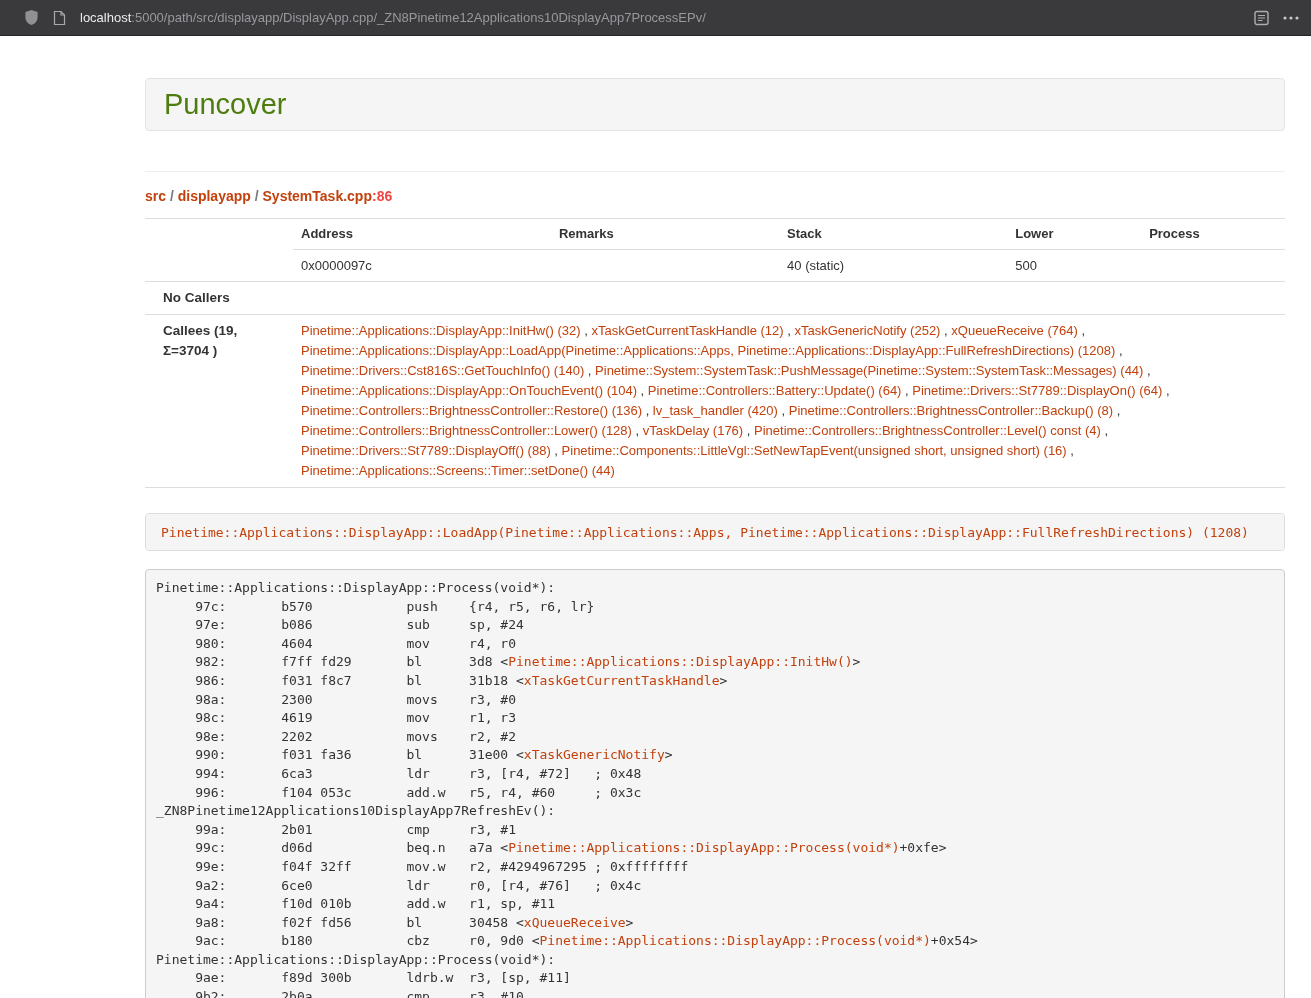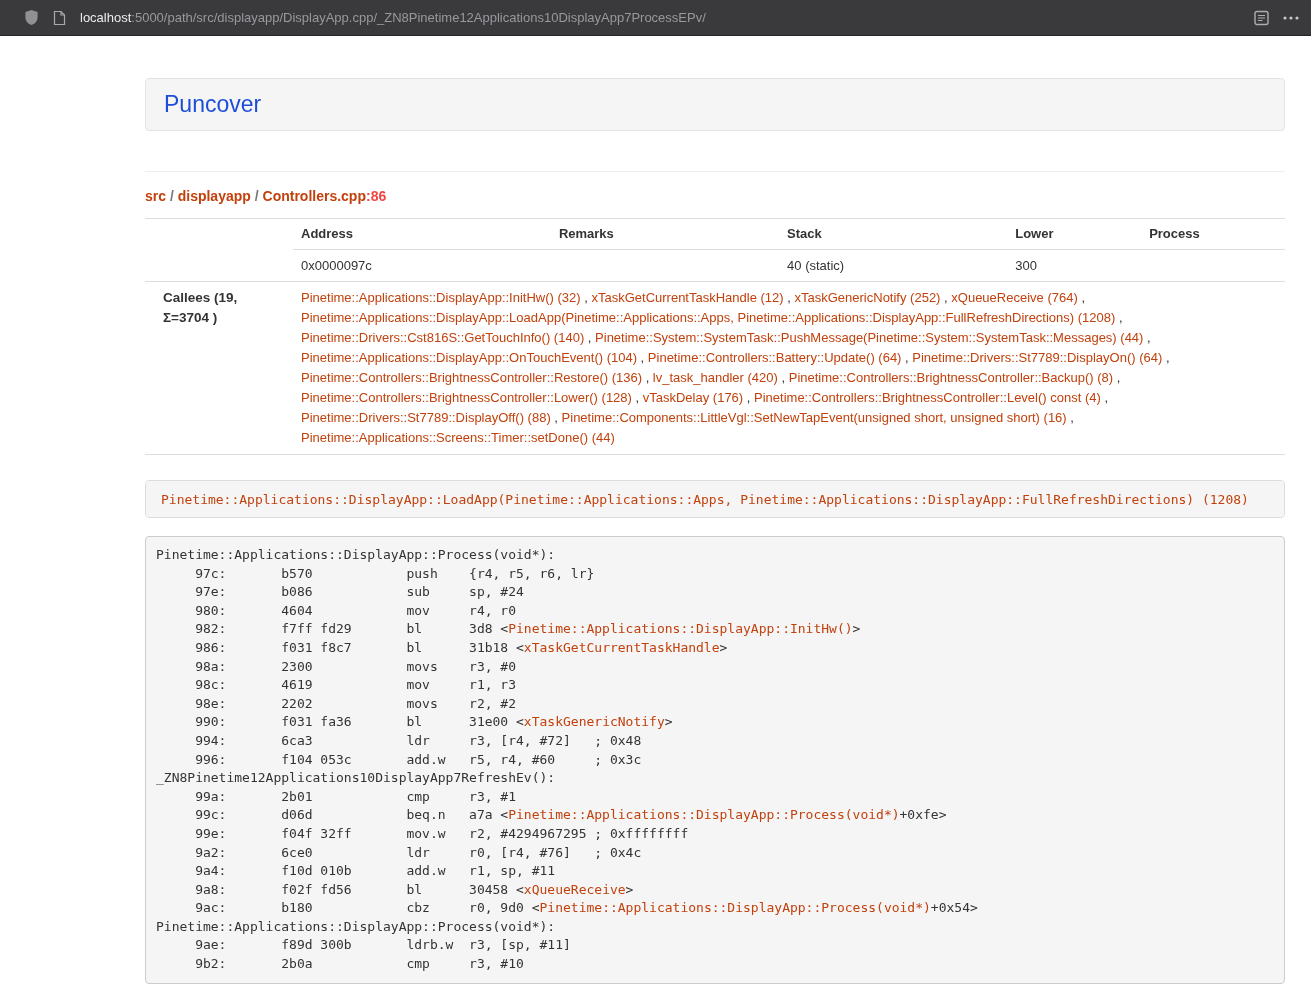--- a/index.html
+++ b/index.html
@@ -21,21 +21,21 @@
   .url-host { color: #ececee; }
   .url-rest { color: #98989d; }
 
   
   .container { width: 1140px; margin-left: 145px; padding-top: 42px; }
 
   .well {
     background: #f5f5f5; border: 1px solid #e3e3e3; border-radius: 4px;
     padding: 13px 18px; margin-bottom: 0;
   }
-  .well .title { font-size: 23px; line-height: 25px; color: #1d4ed8; }
+  .well .title { font-size: 29px; line-height: 25px; color: #4d7c0f; }
 
   hr.divider { border: 0; border-top: 1px solid #eee; margin: 40px 0 14px 0; }
 
   .breadcrumb-line { font-weight: bold; font-size: 14px; line-height: 20px; margin-bottom: 12px; }
   .breadcrumb-line .bc-sep { color: #777; }
   .breadcrumb-line .bc-suffix { color: #ef4444; }
 
   
   table.symtable { width: 100%; border-collapse: collapse; font-size: 13px; border-bottom: 1px solid #ddd; }
   table.symtable > tbody > tr > th,
@@ -111,21 +111,21 @@
 </div>
 
 <div class="container">
 
   <div class="well">
     <span class="title">Puncover</span>
   </div>
 
   <hr class="divider">
 
-  <div class="breadcrumb-line"><a href="#">src</a><span class="bc-sep"> / </span><a href="#">displayapp</a><span class="bc-sep"> / </span><a href="#">Controllers.cpp</a><span class="bc-suffix">:86</span></div>
+  <div class="breadcrumb-line"><a href="#">src</a><span class="bc-sep"> / </span><a href="#">displayapp</a><span class="bc-sep"> / </span><a href="#">SystemTask.cpp</a><span class="bc-suffix">:86</span></div>
 
   <table class="symtable">
     <tbody>
     <tr>
       <th class="lcol"></th>
       <td class="nopad">
         <table class="stats-table">
           <thead>
             <tr>
               <th class="c1">Address</th>
@@ -133,26 +133,30 @@
               <th class="c3">Stack</th>
               <th class="c4">Lower</th>
               <th class="c5">Process</th>
             </tr>
           </thead>
           <tbody>
             <tr>
               <td>0x0000097c</td>
               <td></td>
               <td>40 (static)</td>
-              <td>300</td>
+              <td>500</td>
               <td></td>
             </tr>
           </tbody>
         </table>
       </td>
+    </tr>
+    <tr>
+      <th class="lcol">No Callers</th>
+      <td class="rcol"></td>
     </tr>
     <tr>
       <th class="lcol">Callees (19, Σ=3704 )</th>
       <td class="rcol callees"><a href="#">Pinetime::Applications::DisplayApp::InitHw() (32)</a> , <a href="#">xTaskGetCurrentTaskHandle (12)</a> , <a href="#">xTaskGenericNotify (252)</a> , <a href="#">xQueueReceive (764)</a> , <a href="#">Pinetime::Applications::DisplayApp::LoadApp(Pinetime::Applications::Apps, Pinetime::Applications::DisplayApp::FullRefreshDirections) (1208)</a> , <a href="#">Pinetime::Drivers::Cst816S::GetTouchInfo() (140)</a> , <a href="#">Pinetime::System::SystemTask::PushMessage(Pinetime::System::SystemTask::Messages) (44)</a> , <a href="#">Pinetime::Applications::DisplayApp::OnTouchEvent() (104)</a> , <a href="#">Pinetime::Controllers::Battery::Update() (64)</a> , <a href="#">Pinetime::Drivers::St7789::DisplayOn() (64)</a> , <a href="#">Pinetime::Controllers::BrightnessController::Restore() (136)</a> , <a href="#">lv_task_handler (420)</a> , <a href="#">Pinetime::Controllers::BrightnessController::Backup() (8)</a> , <a href="#">Pinetime::Controllers::BrightnessController::Lower() (128)</a> , <a href="#">vTaskDelay (176)</a> , <a href="#">Pinetime::Controllers::BrightnessController::Level() const (4)</a> , <a href="#">Pinetime::Drivers::St7789::DisplayOff() (88)</a> , <a href="#">Pinetime::Components::LittleVgl::SetNewTapEvent(unsigned short, unsigned short) (16)</a> , <a href="#">Pinetime::Applications::Screens::Timer::setDone() (44)</a></td>
     </tr>
   </tbody>
     </table>
 
   <div class="panel">
     <div class="panel-heading">

